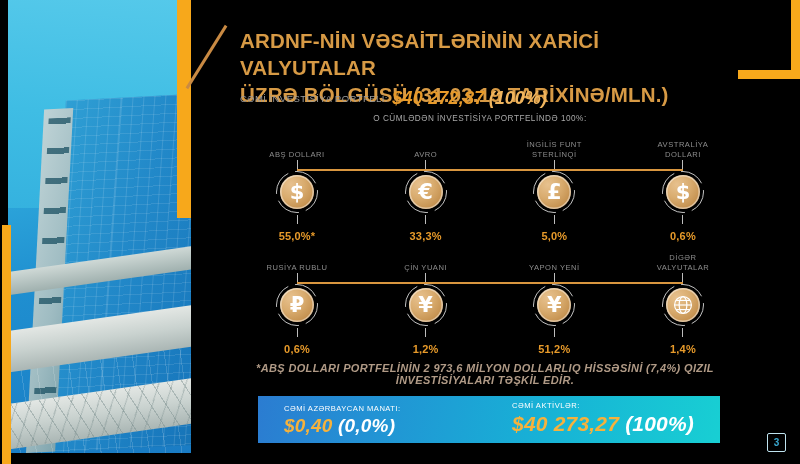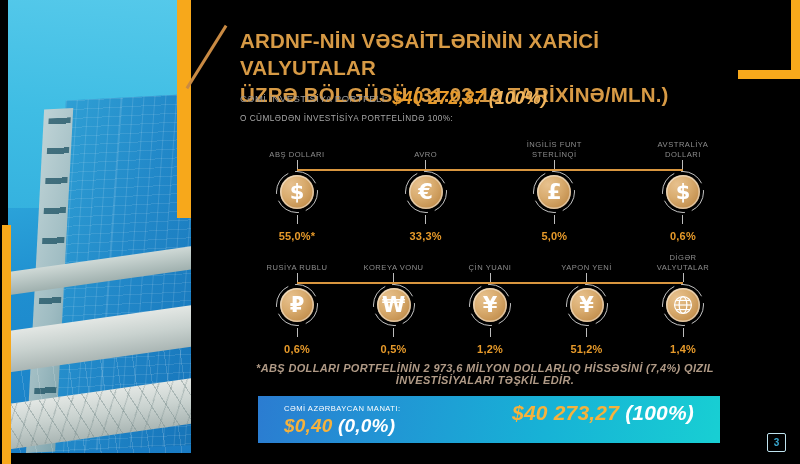--- a/index.html
+++ b/index.html
@@ -189,21 +189,21 @@
     font-size: 18px;
     font-weight: bold;
     font-style: italic;
     vertical-align: middle;
   }
   .subnote {
     position: absolute;
     left: 240px;
     top: 114px;
     width: 480px;
-    text-align: left;
+    text-align: center;
     color: #a8a8a8;
     font-size: 8.2px;
     letter-spacing: .5px;
   }
 
   
   .row {
     position: absolute;
     left: 255px;
     width: 470px;
@@ -453,35 +453,20 @@
             <path d="M 43.5 23 A 20.5 20.5 0 0 1 23 43.5" fill="none" stroke="#c2c2c2" stroke-width="1" stroke-dasharray="26 7" stroke-dashoffset="3"></path>
             <path d="M 23 43.5 A 20.5 20.5 0 0 1 2.5 23" fill="none" stroke="#c2c2c2" stroke-width="1" stroke-dasharray="26 7" stroke-dashoffset="3"></path>
             <path d="M 2.5 23 A 20.5 20.5 0 0 1 23 2.5" fill="none" stroke="#c2c2c2" stroke-width="1" stroke-dasharray="26 7" stroke-dashoffset="3"></path>
           </svg>
           <div class="coin">₽</div>
         </div>
         <div class="stem"></div>
         <div class="pct-val">0,6%</div>
       </div>
       <div class="cell">
-        <div class="cname">KOREYA VONU</div>
-        <div class="stem"></div>
-        <div class="coin-wrap">
-          <svg class="ring" viewBox="0 0 46 46">
-            <path d="M 23 2.5 A 20.5 20.5 0 0 1 43.5 23" fill="none" stroke="#c2c2c2" stroke-width="1" stroke-dasharray="26 7" stroke-dashoffset="3"></path>
-            <path d="M 43.5 23 A 20.5 20.5 0 0 1 23 43.5" fill="none" stroke="#c2c2c2" stroke-width="1" stroke-dasharray="26 7" stroke-dashoffset="3"></path>
-            <path d="M 23 43.5 A 20.5 20.5 0 0 1 2.5 23" fill="none" stroke="#c2c2c2" stroke-width="1" stroke-dasharray="26 7" stroke-dashoffset="3"></path>
-            <path d="M 2.5 23 A 20.5 20.5 0 0 1 23 2.5" fill="none" stroke="#c2c2c2" stroke-width="1" stroke-dasharray="26 7" stroke-dashoffset="3"></path>
-          </svg>
-          <div class="coin">₩</div>
-        </div>
-        <div class="stem"></div>
-        <div class="pct-val">0,5%</div>
-      </div>
-      <div class="cell">
         <div class="cname">ÇİN YUANI</div>
         <div class="stem"></div>
         <div class="coin-wrap">
           <svg class="ring" viewBox="0 0 46 46">
             <path d="M 23 2.5 A 20.5 20.5 0 0 1 43.5 23" fill="none" stroke="#c2c2c2" stroke-width="1" stroke-dasharray="26 7" stroke-dashoffset="3"></path>
             <path d="M 43.5 23 A 20.5 20.5 0 0 1 23 43.5" fill="none" stroke="#c2c2c2" stroke-width="1" stroke-dasharray="26 7" stroke-dashoffset="3"></path>
             <path d="M 23 43.5 A 20.5 20.5 0 0 1 2.5 23" fill="none" stroke="#c2c2c2" stroke-width="1" stroke-dasharray="26 7" stroke-dashoffset="3"></path>
             <path d="M 2.5 23 A 20.5 20.5 0 0 1 23 2.5" fill="none" stroke="#c2c2c2" stroke-width="1" stroke-dasharray="26 7" stroke-dashoffset="3"></path>
           </svg>
           <div class="coin">¥</div>
@@ -533,20 +518,21 @@
 
   <div class="totalbar">
     <div class="tb-block left">
       <div class="tb-label">CƏMİ AZƏRBAYCAN MANATI:</div>
       <div class="tb-value">
         <span class="num">$0,40</span>
         <span class="paren">(0,0%)</span>
       </div>
     </div>
     <div class="tb-block right">
+      <div class="tb-label">CƏMİ AKTİVLƏR:</div>
       <div class="tb-value">
         <span class="num">$40 273,27</span>
         <span class="paren">(100%)</span>
       </div>
     </div>
   </div>
 
   <div class="pagenum">3</div>
 
 </div>

